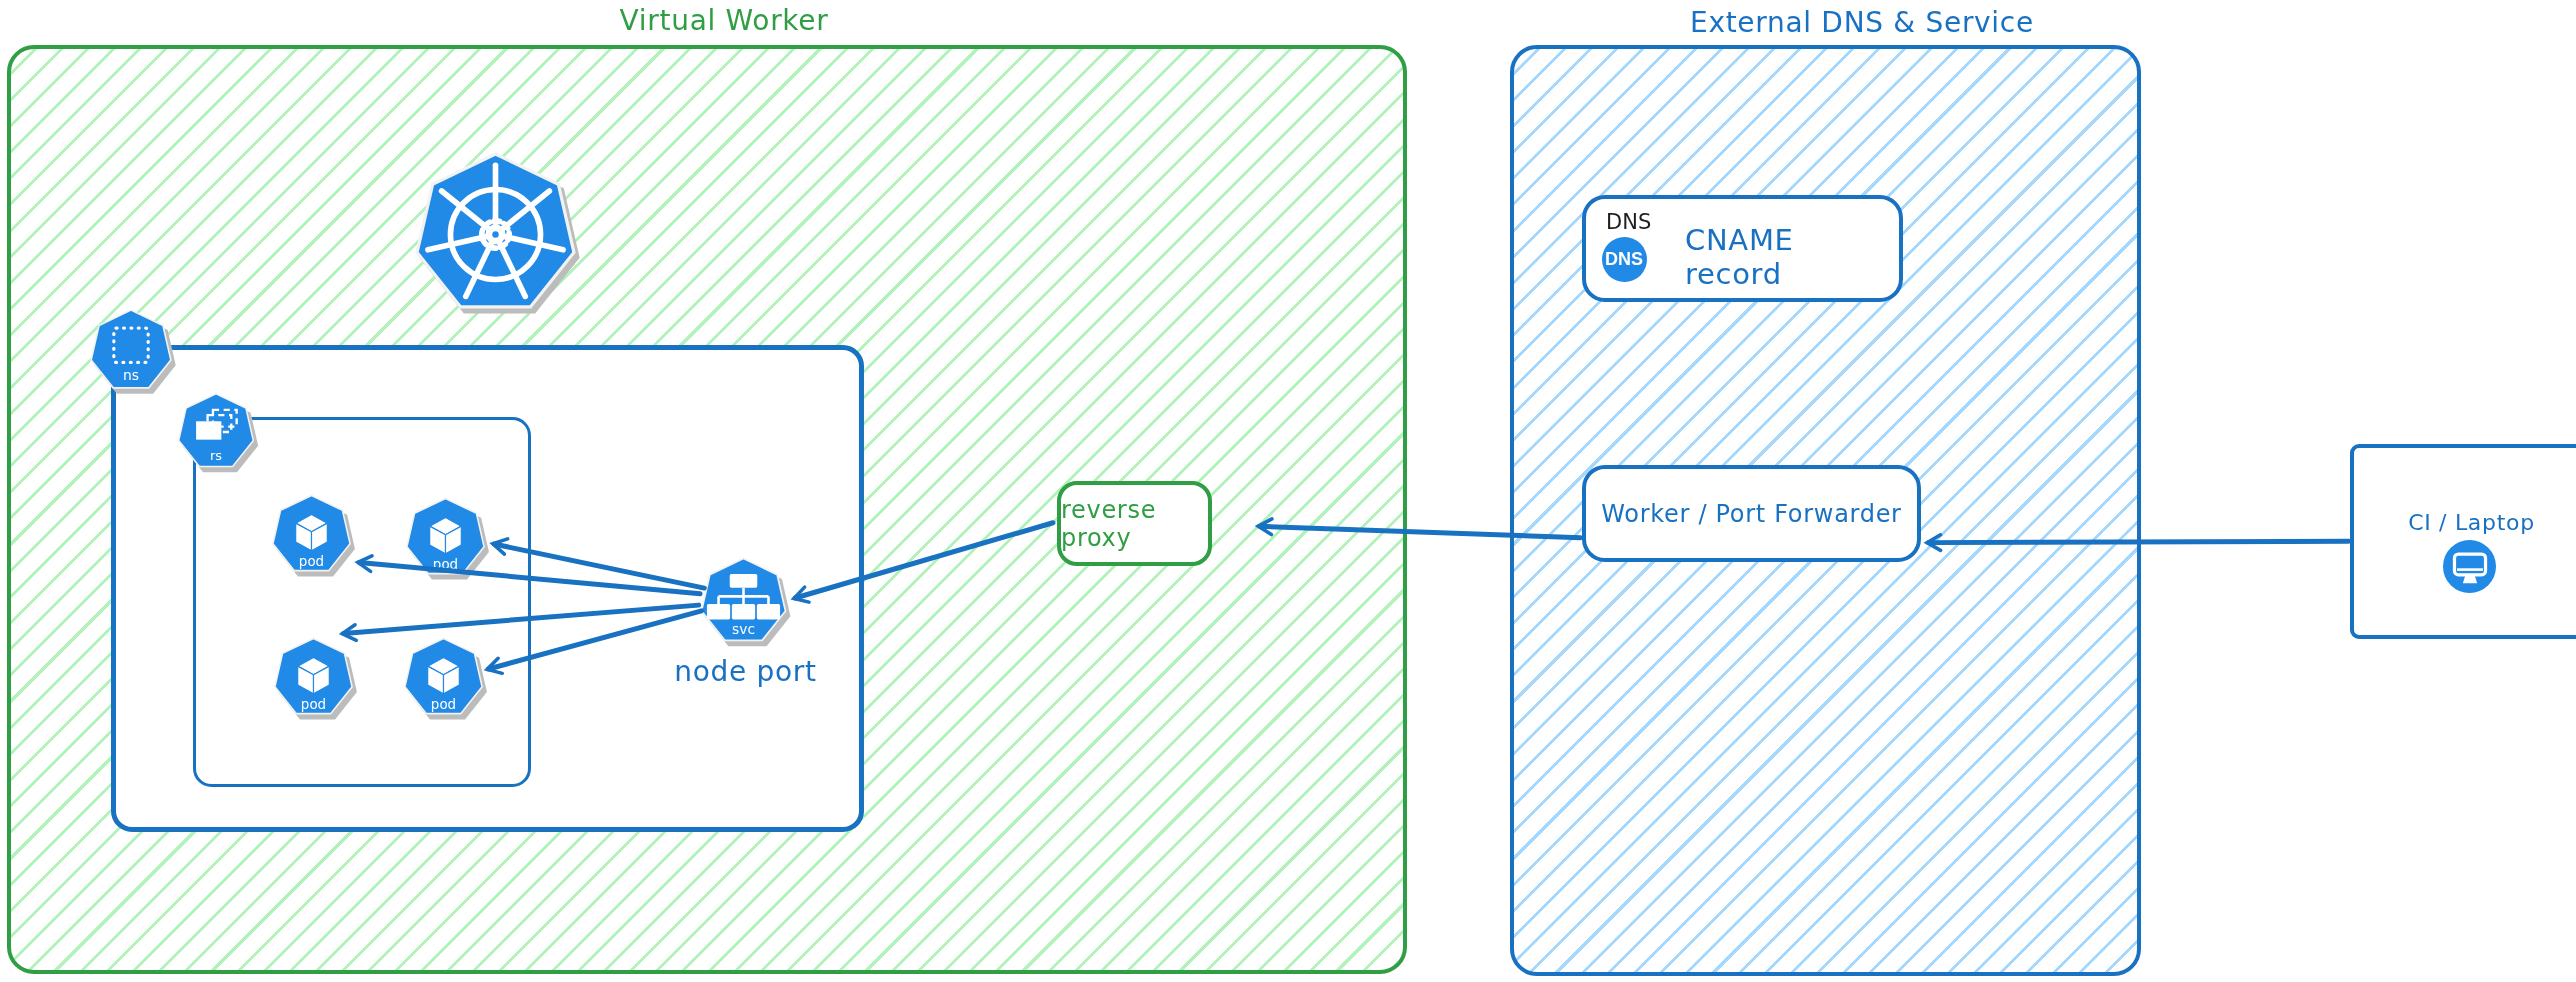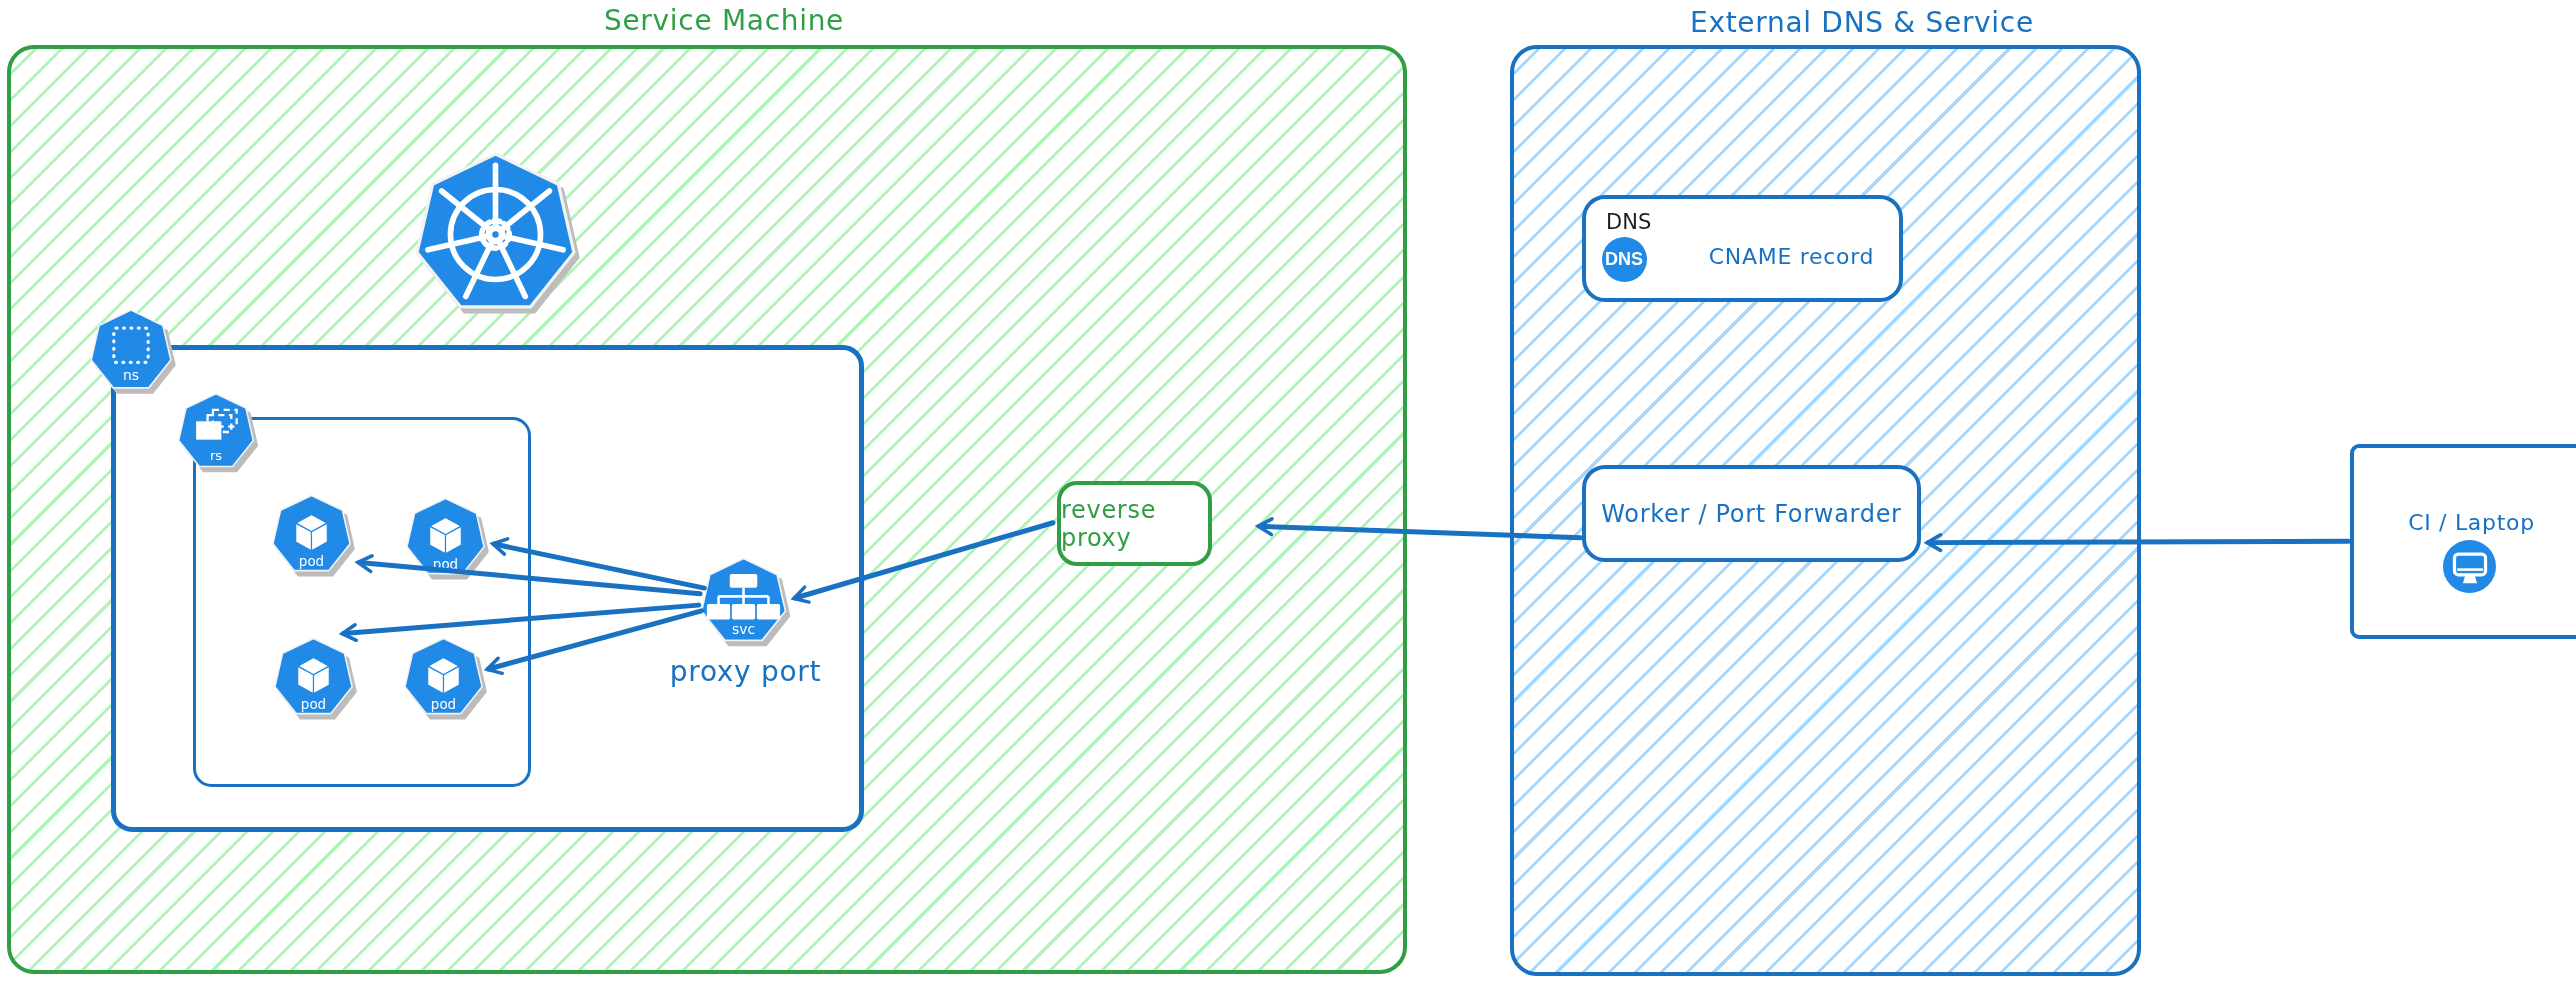--- a/index.html
+++ b/index.html
@@ -42,40 +42,40 @@
     color:#1971c2;font-size:24px;letter-spacing:0.7px;}
   .ci-box{left:2350px;top:444px;width:243px;height:195px;border:4.3px solid #1971c2;border-radius:9px;}
   
   .dns-caption{position:absolute;left:20px;top:11.4px;color:#1e1e1e;font-size:21px;font-weight:500;}
   .dns-badge{
     position:absolute;left:15.6px;top:38px;width:45px;height:45px;border-radius:50%;
     background:#2189e6;color:#ffffff;display:flex;align-items:center;justify-content:center;
     font-family:"Liberation Sans",sans-serif;font-size:18px;font-weight:bold;
   }
   .cname-label{position:absolute;left:99px;top:36px;width:213px;height:43px;
-    display:flex;align-items:center;justify-content:center;color:#1971c2;font-size:22px;letter-spacing:0.7px;}
+    display:flex;align-items:center;justify-content:center;color:#1971c2;font-size:29px;letter-spacing:0.7px;}
   
   .ci-label{position:absolute;left:0;top:62px;width:100%;text-align:center;color:#1971c2;font-size:22px;letter-spacing:0.7px;}
   .laptop-badge{position:absolute;left:89px;top:92px;width:53px;height:53px;border-radius:50%;background:#2189e6;
     display:flex;align-items:center;justify-content:center;}
   
   .hepta{position:absolute;filter:drop-shadow(4.3px 5px 0px #bcbcbc);}
   .icon-label{fill:#ffffff;font-family:"DejaVu Sans",sans-serif;}
   .node-port-label{position:absolute;left:653px;top:655px;width:185px;text-align:center;
     color:#1971c2;font-size:28px;letter-spacing:0.7px;}
   
   .arrows{position:absolute;left:0;top:0;width:2576px;height:983px;pointer-events:none;}
 </style>
 </head>
 <body>
 
 <div class="canvas">
 
   <div class="big-box green-box"></div>
-  <div class="box-title vm-title">Service Machine</div>
+  <div class="box-title vm-title">Virtual Worker</div>
 
   <div class="big-box blue-box"></div>
   <div class="box-title ext-title">External DNS &amp; Service</div>
 
   <svg class="hepta" style="left:403px;top:142px" width="185" height="185" viewBox="-115 -115 230 230">
     <polygon points="0,-100 78.2,-62.3 97.5,22.3 43.4,90.1 -43.4,90.1 -97.5,22.3 -78.2,-62.3" fill="#2189e6" stroke="#f2f2f2" stroke-width="4"></polygon>
     <g stroke="#ffffff" stroke-width="7" stroke-linecap="round" fill="none">
       <circle cx="0" cy="0" r="56"></circle>
       <line x1="0" y1="0" x2="0" y2="-86"></line>
       <line x1="0" y1="0" x2="67" y2="-54"></line>
@@ -155,21 +155,21 @@
         <line x1="-58" y1="-12" x2="-58" y2="6"></line>
         <line x1="0" y1="-12" x2="0" y2="6"></line>
         <line x1="58" y1="-12" x2="58" y2="6"></line>
       </g>
       <rect x="-85" y="6" width="54" height="36" rx="4" fill="#ffffff"></rect>
       <rect x="-27" y="6" width="54" height="36" rx="4" fill="#ffffff"></rect>
       <rect x="31" y="6" width="54" height="36" rx="4" fill="#ffffff"></rect>
     </g>
     <text class="icon-label" x="0" y="76" text-anchor="middle" font-size="32">svc</text>
   </svg>
-  <div class="node-port-label">proxy port</div>
+  <div class="node-port-label">node port</div>
 
   <div class="white-box label-box reverse-proxy-box">
     <span>reverse proxy</span>
   </div>
 
   <div class="white-box dns-box">
     <div class="dns-caption">DNS</div>
     <div class="dns-badge">
       <span>DNS</span>
     </div>

